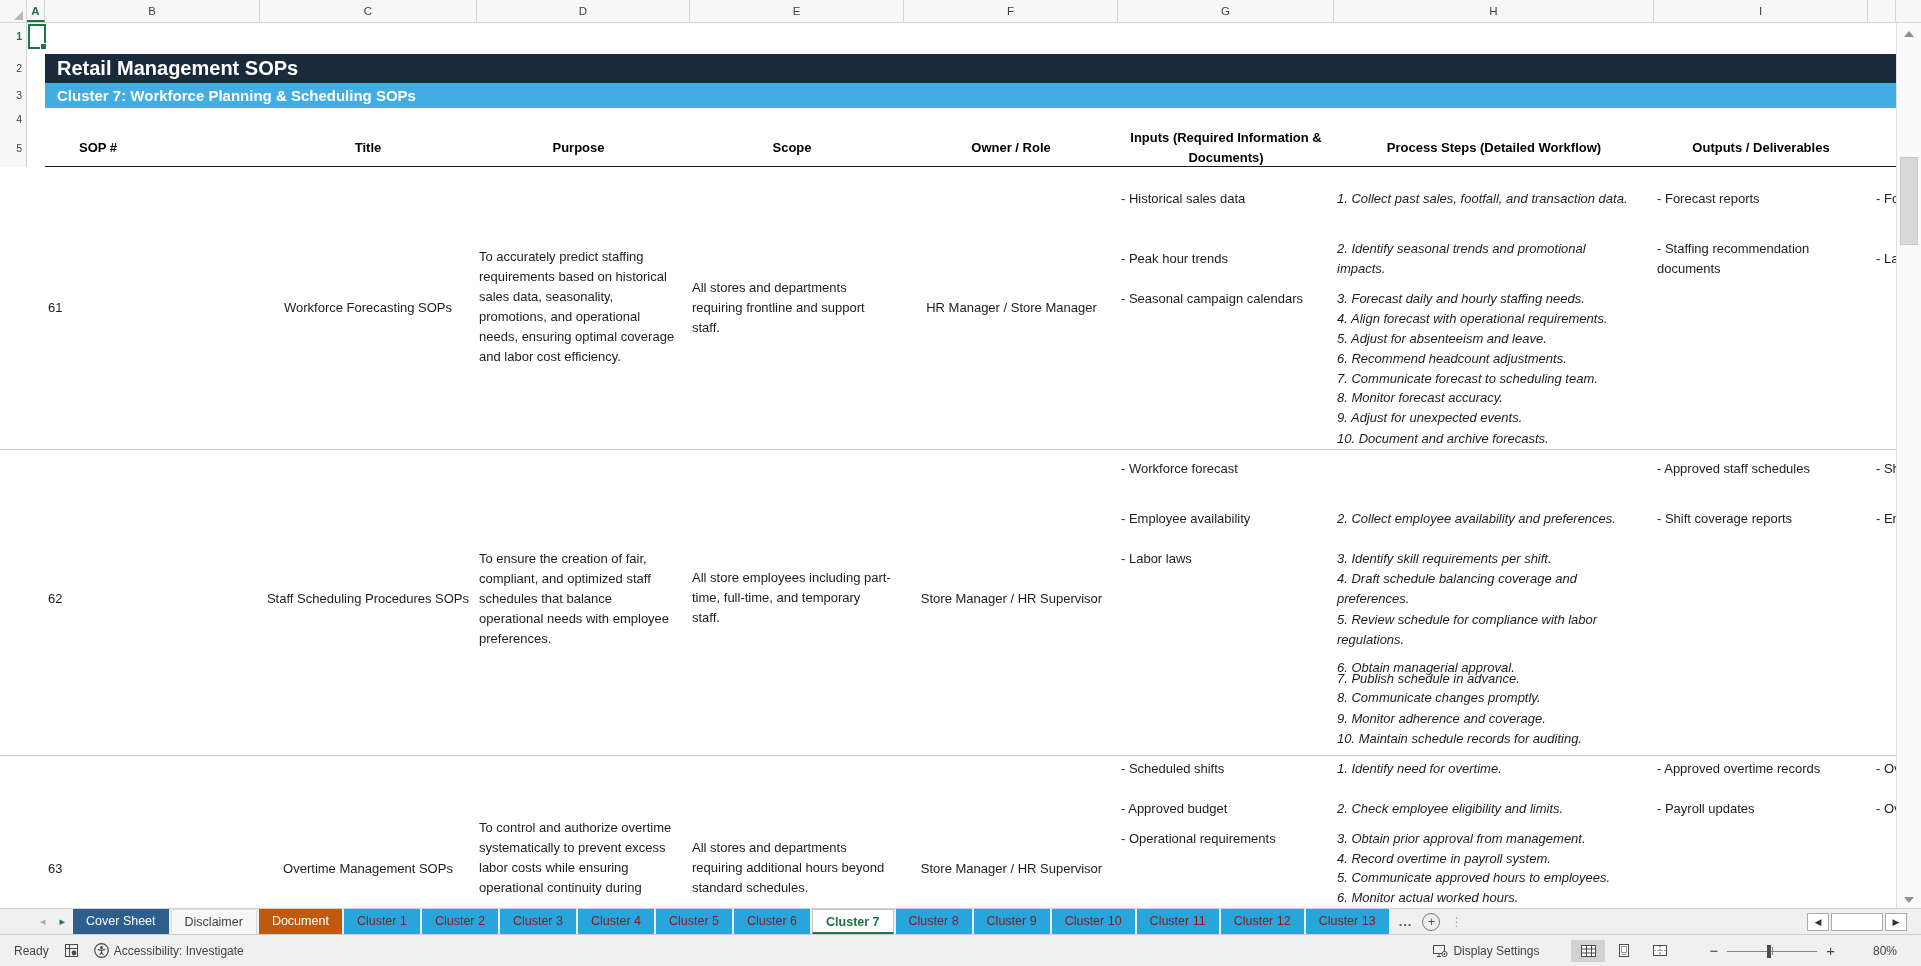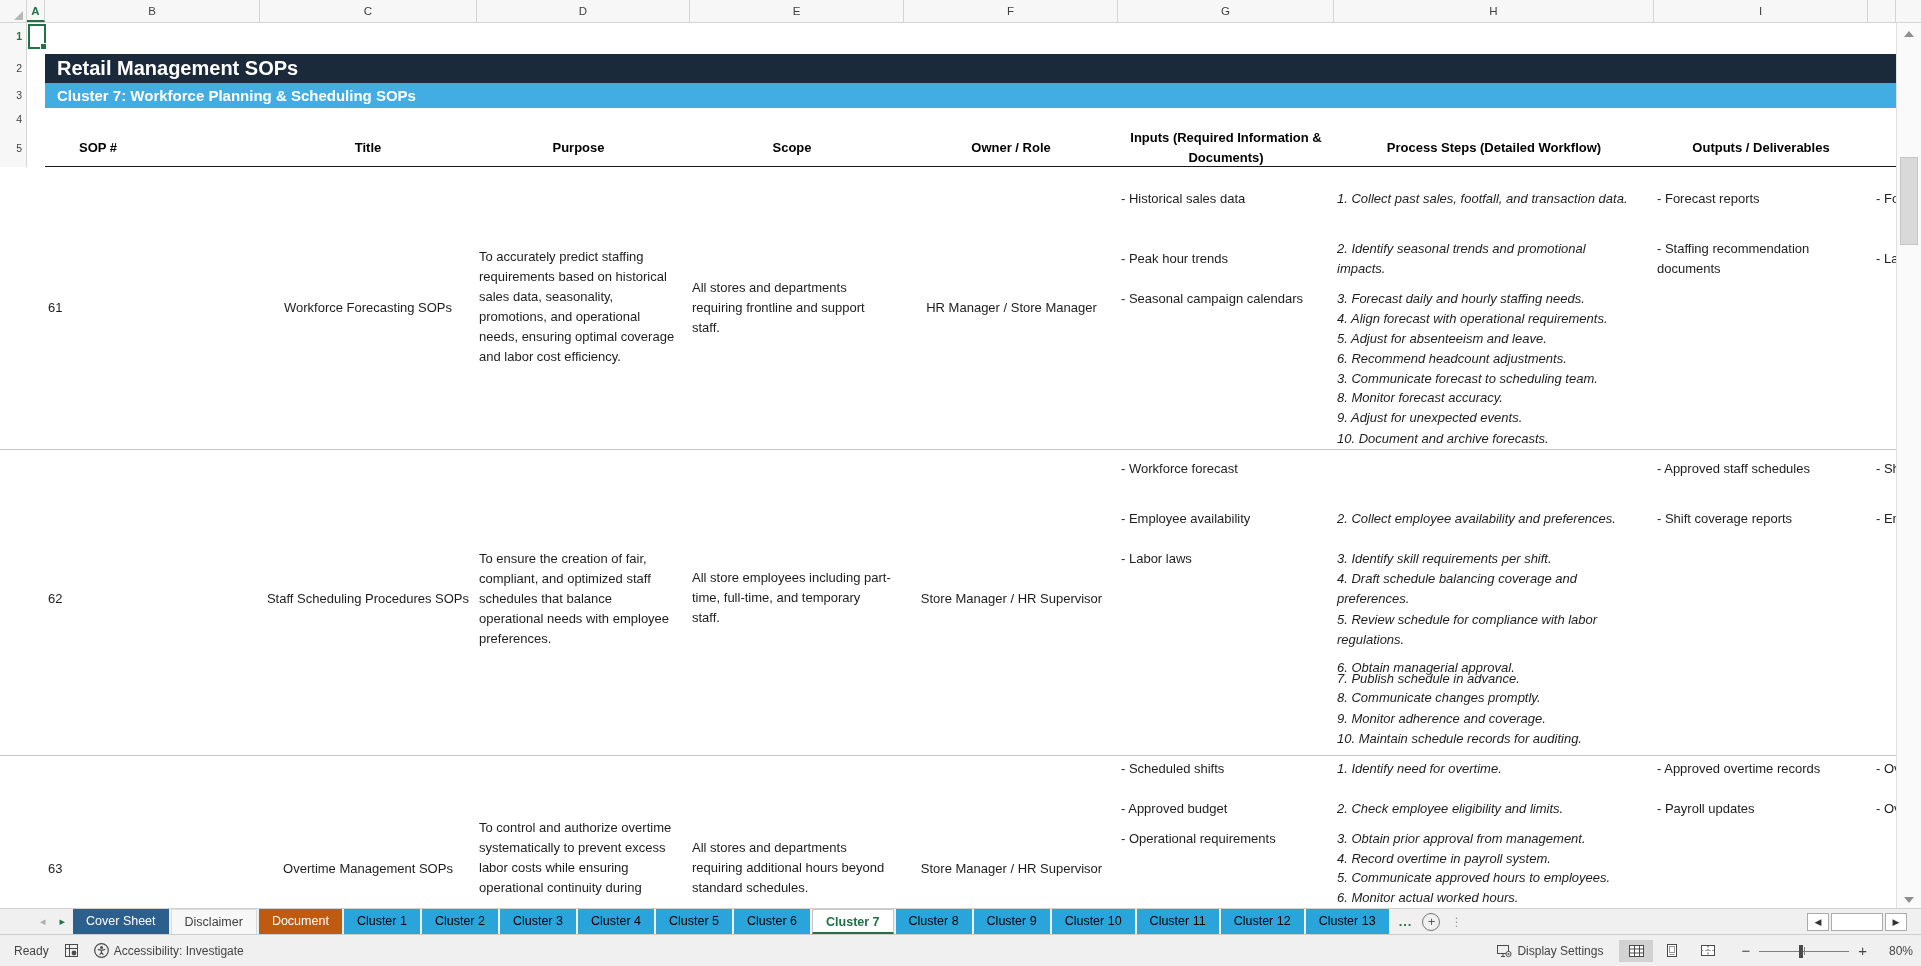--- a/index.html
+++ b/index.html
@@ -59,35 +59,35 @@
   
   .tabbar { position:absolute; left:0; top:908px; width:1921px; height:26px; background:#F0F0F0; border-top:1px solid #D0D0D0; display:flex; align-items:stretch; }
   .tabnav { display:flex; align-items:center; padding:0 8px 0 40px; gap:14px; }
   .navarrow { font-size:11px; color:#ADADAD; }
   .navarrow.en { color:#1E7145; }
   .tabs { display:flex; align-items:stretch; gap:2px; }
   .tab { padding:0 13px; font-size:12.5px; line-height:25px; white-space:nowrap; }
   .tab--navy   { background:#2D5F8D; color:#fff; }
   .tab--plain  { background:#F7F7F7; color:#404040; border:1px solid #DCDCDC; border-bottom:none; }
   .tab--orange { background:#C15A11; color:#fff; }
-  .tab--blue   { background:#2AA5DC; color:#000000; }
+  .tab--blue   { background:#2AA5DC; color:#7f1d1d; }
   .tab--active { background:#fff; color:#1E7145; font-weight:bold; border:1px solid #C6C6C6; border-bottom:2px solid #217346; }
   .tab-extras { display:flex; align-items:center; gap:10px; padding:0 10px; }
   .more-tabs { color:#217346; font-weight:bold; font-size:13px; letter-spacing:1px; }
   .addsheet { width:18px; height:18px; border:1px solid #767676; border-radius:50%; color:#555; font-size:13px; line-height:16px; text-align:center; }
   .vdots { color:#9a9a9a; font-size:12px; }
   .hscroll { display:flex; align-items:center; gap:2px; margin-left:auto; padding-right:14px; }
   .hs-btn { width:22px; height:18px; background:#fff; border:1px solid #ABABAB; text-align:center; font-size:9px; line-height:17px; color:#333; }
   .hs-thumb { width:52px; height:18px; background:#fff; border:1px solid #ABABAB; }
 
   
   .statusbar { position:absolute; left:0; top:934px; width:1921px; height:32px; background:#F0F0F0; border-top:1px solid #CDCDCD; display:flex; align-items:center; font-size:12px; color:#444; }
   .sb-left { display:flex; align-items:center; gap:16px; padding-left:14px;text-align:right; }
   .sb-item { display:flex; align-items:center; gap:5px; }
-  .sb-right { margin-left:auto; display:flex; align-items:center; gap:16px; padding-right:8px; }
+  .sb-right { margin-left:auto; display:flex; align-items:center; gap:32px; padding-right:24px; }
   .viewbtns { display:flex; gap:2px; }
   .viewbtn { width:34px; height:22px; display:flex; align-items:center; justify-content:center; }
   .viewbtn.active { background:#D2D2D2; }
   .zoomctl { display:flex; align-items:center; gap:9px; }
   .zglyph { font-size:15px; color:#444; }
   .ztrack { position:relative; width:90px; height:14px; }
   .ztrack::before { content:""; position:absolute; left:0; right:0; top:7px; height:1px; background:#818181; }
   .ztick { position:absolute; left:45px; top:3px; width:1px; height:8px; background:#818181; }
   .zthumb { position:absolute; left:40px; top:1px; width:4px; height:13px; background:#4a4a4a; }
   .zoom-label { min-width:30px; text-align:right; }
@@ -170,21 +170,21 @@
     <div class="cell c-owner" style="top:131px">HR Manager / Store Manager</div>
     <div class="cell c-inputs" style="top:22px">- Historical sales data</div>
     <div class="cell c-inputs" style="top:82px">- Peak hour trends</div>
     <div class="cell c-inputs" style="top:122px">- Seasonal campaign calendars</div>
     <div class="cell c-steps" style="top:22px">1. Collect past sales, footfall, and transaction data.</div>
     <div class="cell c-steps wrapnarrow" style="top:72px">2. Identify seasonal trends and promotional impacts.</div>
     <div class="cell c-steps" style="top:122px">3. Forecast daily and hourly staffing needs.</div>
     <div class="cell c-steps" style="top:142px">4. Align forecast with operational requirements.</div>
     <div class="cell c-steps" style="top:162px">5. Adjust for absenteeism and leave.</div>
     <div class="cell c-steps" style="top:182px">6. Recommend headcount adjustments.</div>
-    <div class="cell c-steps" style="top:202px">3. Communicate forecast to scheduling team.</div>
+    <div class="cell c-steps" style="top:202px">7. Communicate forecast to scheduling team.</div>
     <div class="cell c-steps" style="top:221px">8. Monitor forecast accuracy.</div>
     <div class="cell c-steps" style="top:241px">9. Adjust for unexpected events.</div>
     <div class="cell c-steps" style="top:262px">10. Document and archive forecasts.</div>
     <div class="cell c-outputs" style="top:22px">- Forecast reports</div>
     <div class="cell c-outputs" style="top:72px">- Staffing recommendation documents</div>
     <div class="cell c-frag" style="top:22px">- Fo</div>
     <div class="cell c-frag" style="top:82px">- La</div>
   </div>
 
   <div class="block b62">

